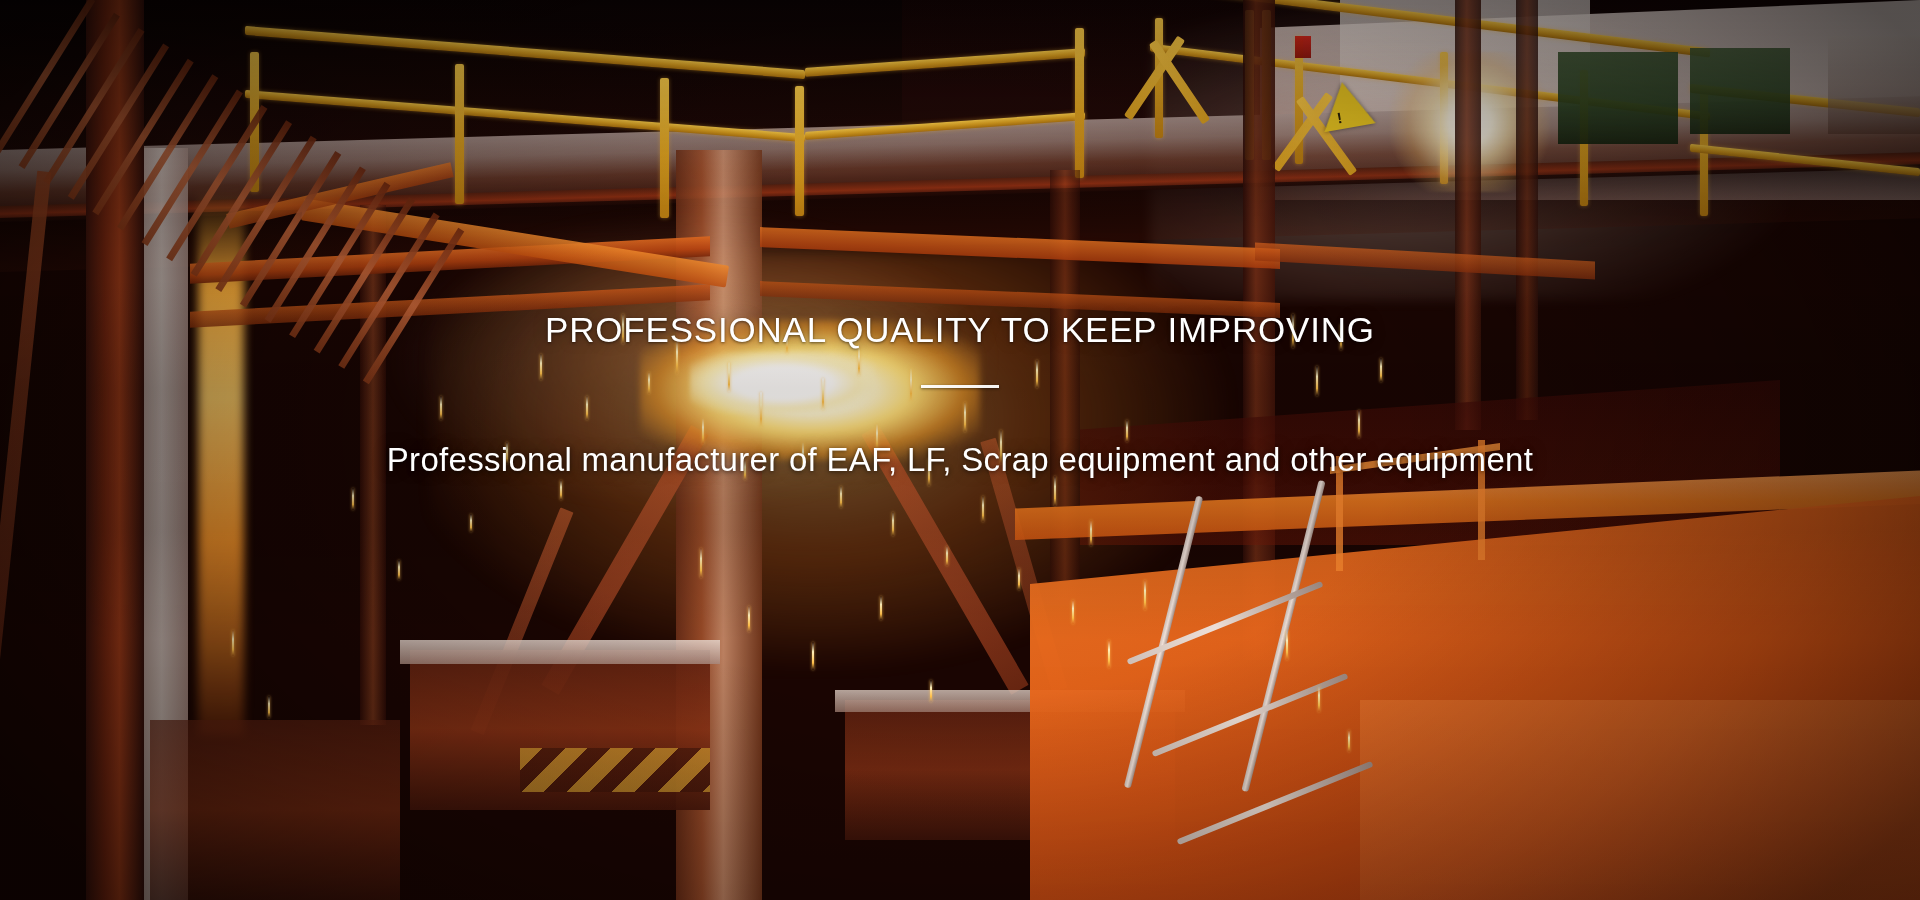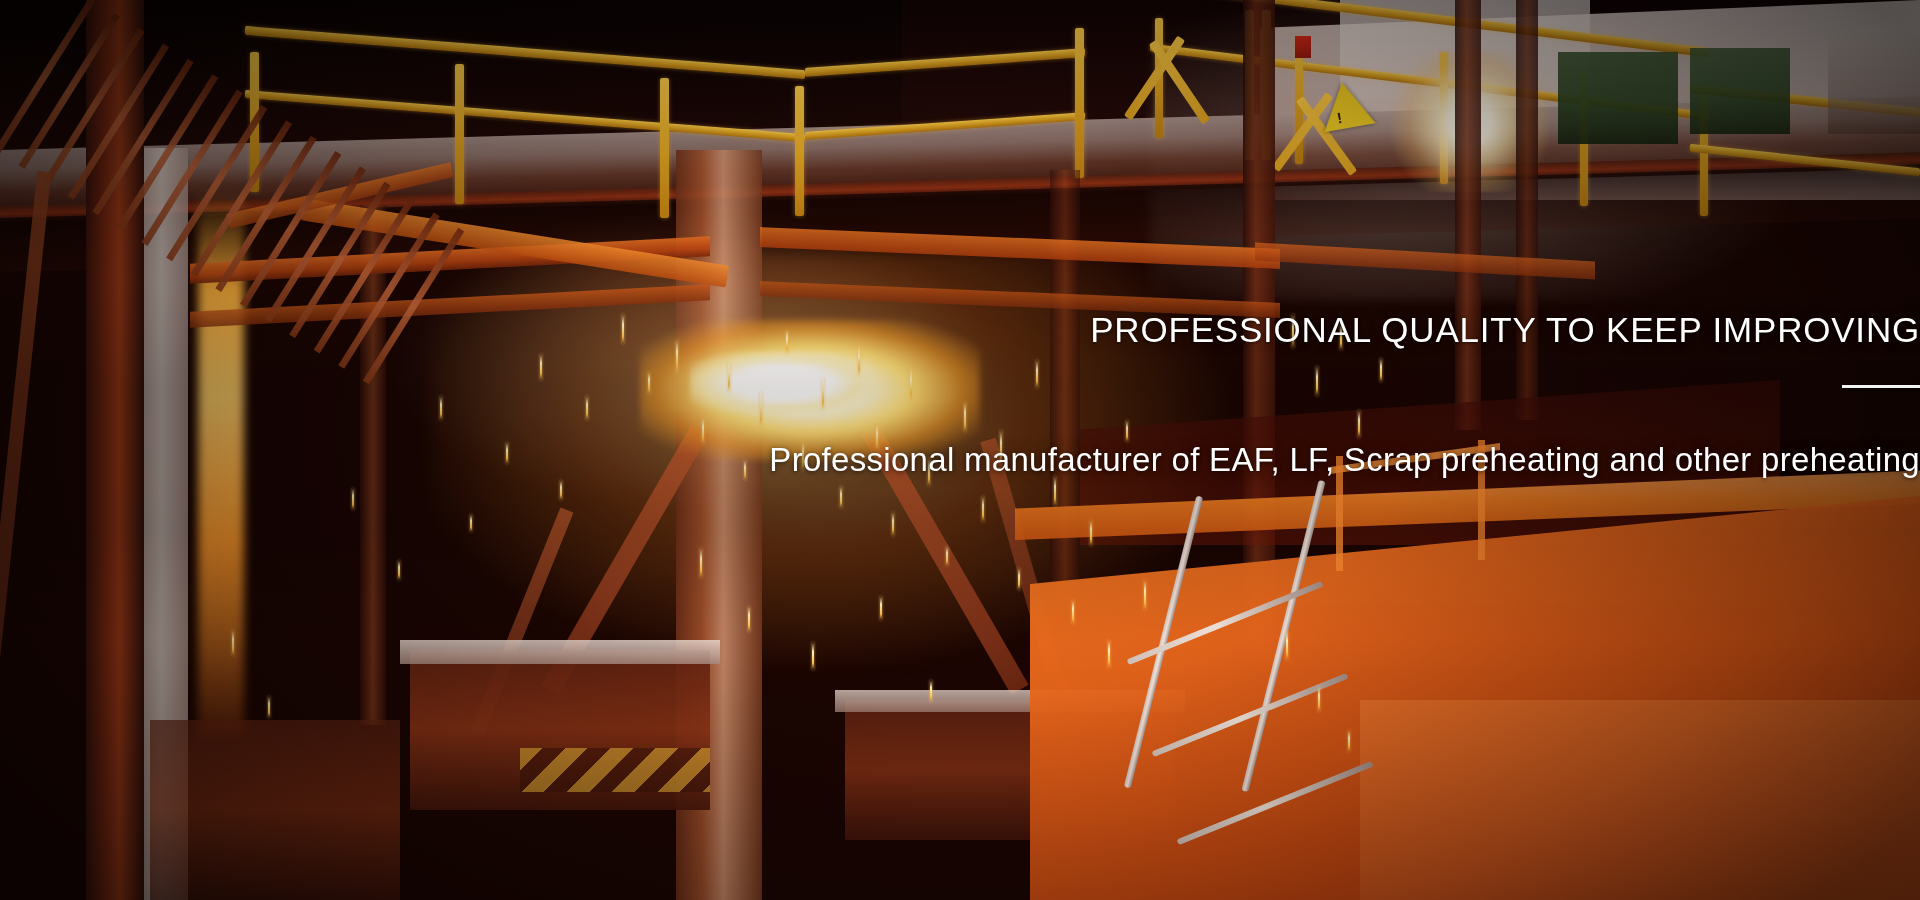--- a/index.html
+++ b/index.html
@@ -187,21 +187,21 @@
   
   .grade{position:absolute;inset:0;
     background:linear-gradient(180deg,rgba(30,6,2,.34) 0%,rgba(120,30,8,.05) 28%,rgba(255,120,30,.06) 62%,rgba(255,150,50,.10) 100%);
     mix-blend-mode:multiply;opacity:.55;}
   .vignette{position:absolute;inset:0;
     background:radial-gradient(ellipse 1150px 700px at 50% 48%, rgba(0,0,0,0) 38%, rgba(0,0,0,.30) 76%, rgba(0,0,0,.55) 100%);}
   .textscrim{position:absolute;left:0;top:280px;width:1920px;height:360px;
     background:linear-gradient(180deg,rgba(0,0,0,0) 0%,rgba(0,0,0,.13) 30%,rgba(0,0,0,.13) 70%,rgba(0,0,0,0) 100%);}
 
   
-  .overlay{position:absolute;inset:0;display:flex;flex-direction:column;align-items:flex-end;
+  .overlay{position:absolute;inset:0;display:flex;flex-direction:column;align-items:center;
            justify-content:flex-start;padding-top:312px;box-sizing:border-box;}
 
   .eyebrow{
     color:#fff;font-size:35px;font-weight:400;letter-spacing:.8px;line-height:1;
     text-shadow:0 1px 3px rgba(0,0,0,.55),0 0 14px rgba(0,0,0,.35);
     white-space:nowrap;
   }
   .headline{
     margin-top:22px;
     color:#fff;font-size:53px;font-weight:bold;letter-spacing:.2px;line-height:1.05;
@@ -406,16 +406,16 @@
     <div class="textscrim"></div>
     <div class="vignette"></div>
   </div>
 
   <div class="overlay">
     <div class="eyebrow">PROFESSIONAL QUALITY TO KEEP IMPROVING</div>
 
 
     <div class="divider"></div>
 
-    <div class="subtitle">Professional manufacturer of EAF, LF, Scrap preheating and other preheating</div>
+    <div class="subtitle">Professional manufacturer of EAF, LF, Scrap equipment and other equipment</div>
   </div>
 
 </div>
 
 </body></html>

